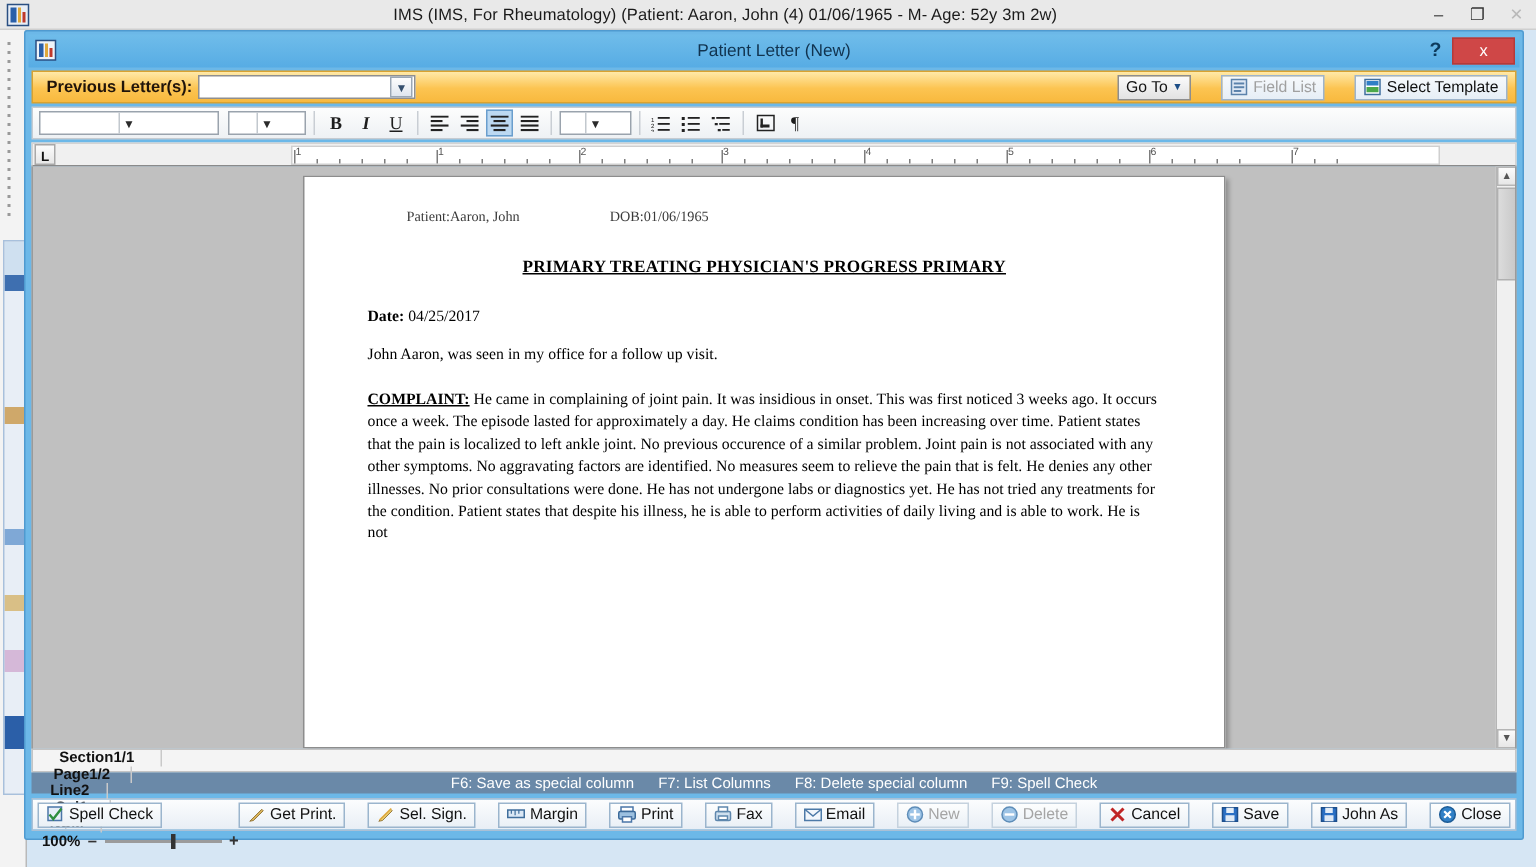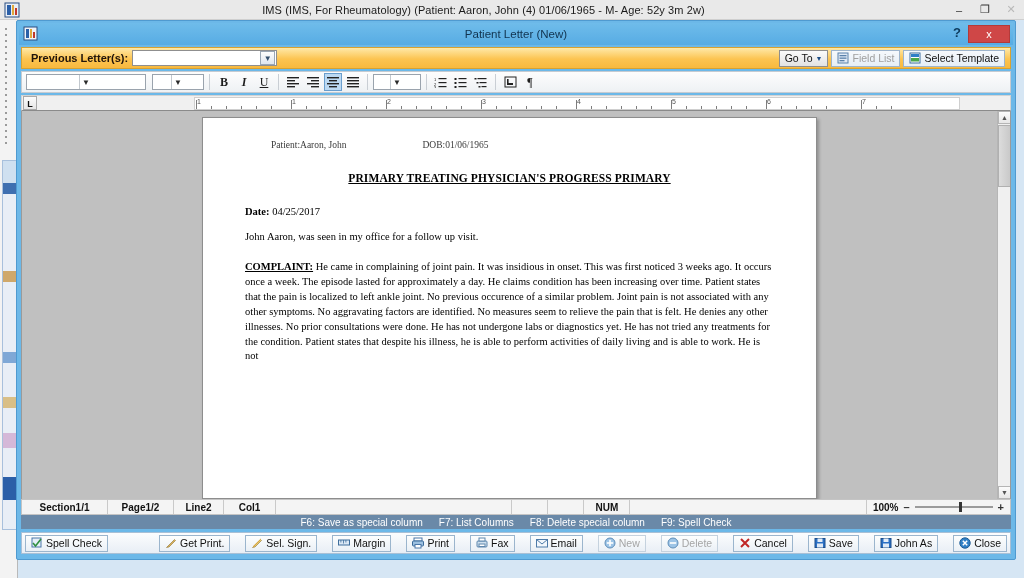--- a/index.html
+++ b/index.html
@@ -100,21 +100,21 @@
     width:145px;height:16px;background:#fff;border:1px solid #8f8f8f;
     display:flex;align-items:center;justify-content:flex-end;
   }
   .combo-input{flex:1;height:100%;font-size:11px;padding-left:3px;color:#000;}
   .combo-arrow{
     width:15px;height:14px;margin-right:1px;
     background:linear-gradient(to bottom,#fdfdfd,#dfe6ee);
     border:1px solid #9aa7b5;
     display:flex;align-items:center;justify-content:center;font-size:8px;color:#35506e;
   }
-  .goldbar-right{margin-left:auto;display:flex;align-items:center;gap:3px;padding-right:2px;}
+  .goldbar-right{margin-left:auto;display:flex;align-items:center;gap:20px;padding-right:2px;}
   .btn3d{
     height:17px;display:flex;align-items:center;gap:3px;padding:0 5px;
     background:linear-gradient(to bottom,#fbfbfb,#e2e2e2);
     border:1px solid #8e8e8e;font-size:10.5px;color:#111;white-space:nowrap;
   }
   .btn3d.flat{background:linear-gradient(to bottom,#f6f9fc,#e6eef6);border:1px solid #9db4cc;}
   .btn3d.disabled{color:#a0a0a0;}
 
   
   .fmtbar{
@@ -164,21 +164,21 @@
   }
   .page{
     position:absolute;left:180px;top:6px;width:615px;height:382px;
     background:#fff;border:1px solid #8d8d8d;
     box-shadow:2px 2px 3px rgba(0,0,0,.25);
     padding:22px 42px 0 42px;
     font-family:"Liberation Serif", serif;
     color:#000;overflow:hidden;
   }
   .doc-head{
-    display:flex;font-size:9.5px;color:#3a3a3a;margin-bottom:22px;padding-left:26px;gap:16px;
+    display:flex;font-size:9.5px;color:#3a3a3a;margin-bottom:22px;padding-left:26px;
   }
   .doc-head .dh-pt{margin-right:60px;}
   .logo-wrap{text-align:center;margin-bottom:20px;}
   .logo-main{
     font-family:"Liberation Serif",serif;font-size:31px;color:#1b2f66;
     letter-spacing:-0.5px;line-height:1;white-space:nowrap;
   }
   .logo-star{
     display:inline-block;color:#e8a72c;font-size:23px;vertical-align:4px;margin:0 1px;
   }
@@ -206,21 +206,21 @@
   }
   .vs-thumb{
     position:absolute;left:0;top:14px;width:13px;height:62px;
     background:linear-gradient(to right,#dcdcdc,#c9c9c9);border:1px solid #b0b0b0;
   }
   .vs-down{position:absolute;left:0;bottom:0;}
 
   
   .docstat{
     height:16px;margin:0 2px;background:#f4f4f4;border:1px solid #c4c4c4;
-    display:flex;align-items:center;font-size:10px;color:#111;
+    display:flex;align-items:flex-start;font-size:10px;color:#111;flex-direction:column;
   }
   .docstat .cell{
     height:14px;display:flex;align-items:center;justify-content:center;
     border-right:1px solid #c9c9c9;padding:0 6px;font-weight:bold;
   }
   .docstat .flex{flex:1;border-right:1px solid #c9c9c9;height:14px;}
   .zoomwrap{display:flex;align-items:center;gap:5px;padding:0 6px;font-weight:bold;}
   .zoom-minus,.zoom-plus{font-size:11px;color:#333;}
   .zoom-slider{position:relative;width:78px;height:10px;}
   .zoom-slider .rail{position:absolute;left:0;top:4px;width:78px;height:2px;background:#9b9b9b;}

